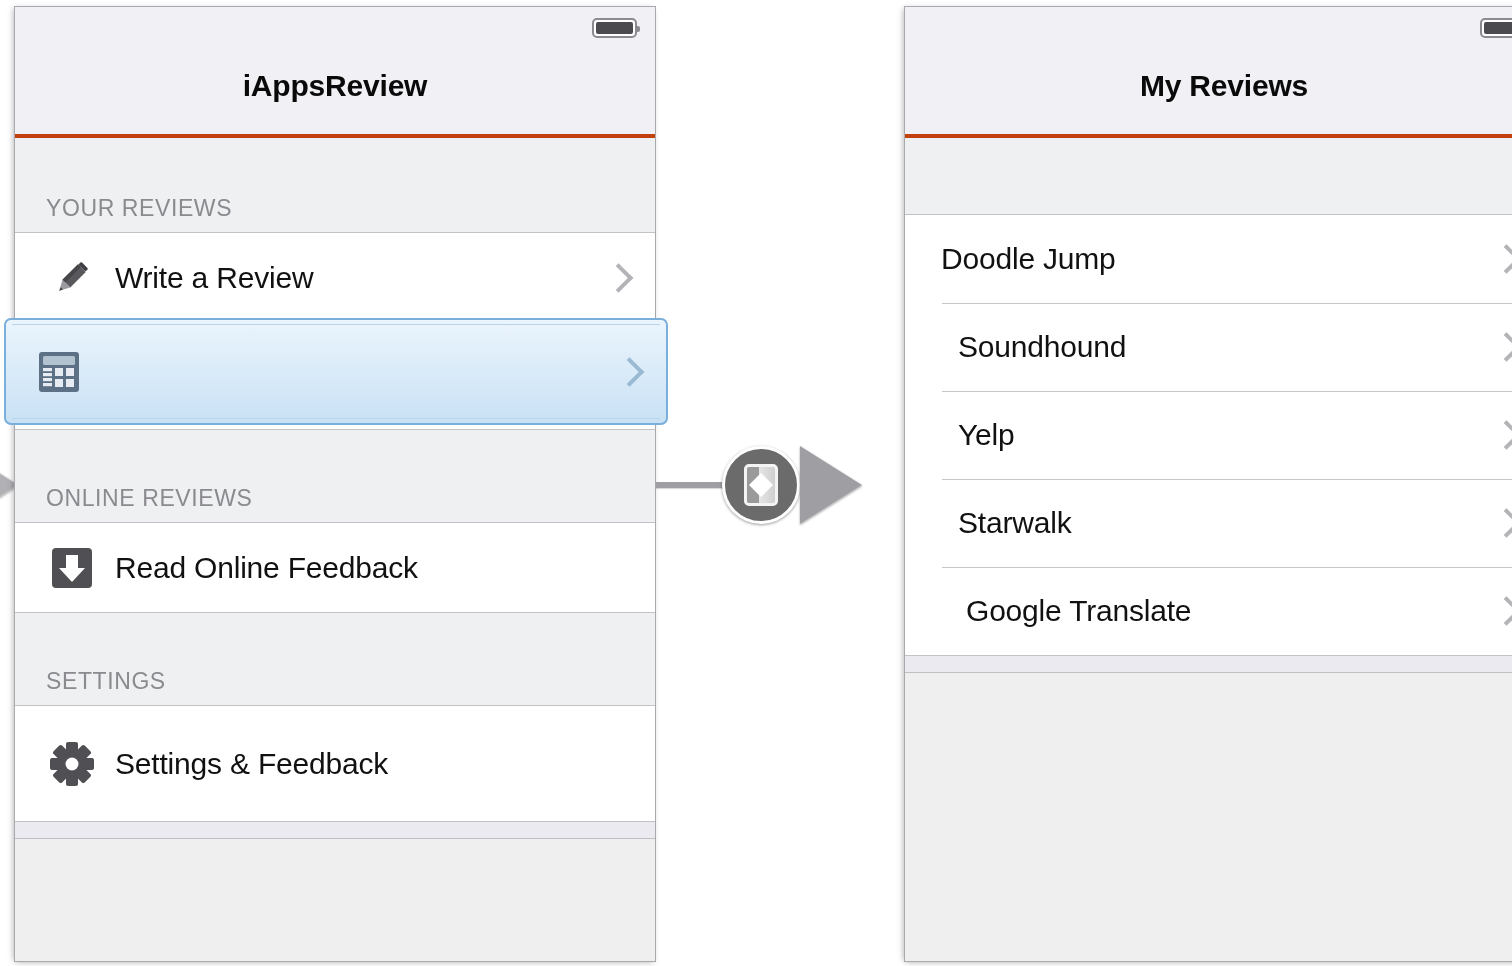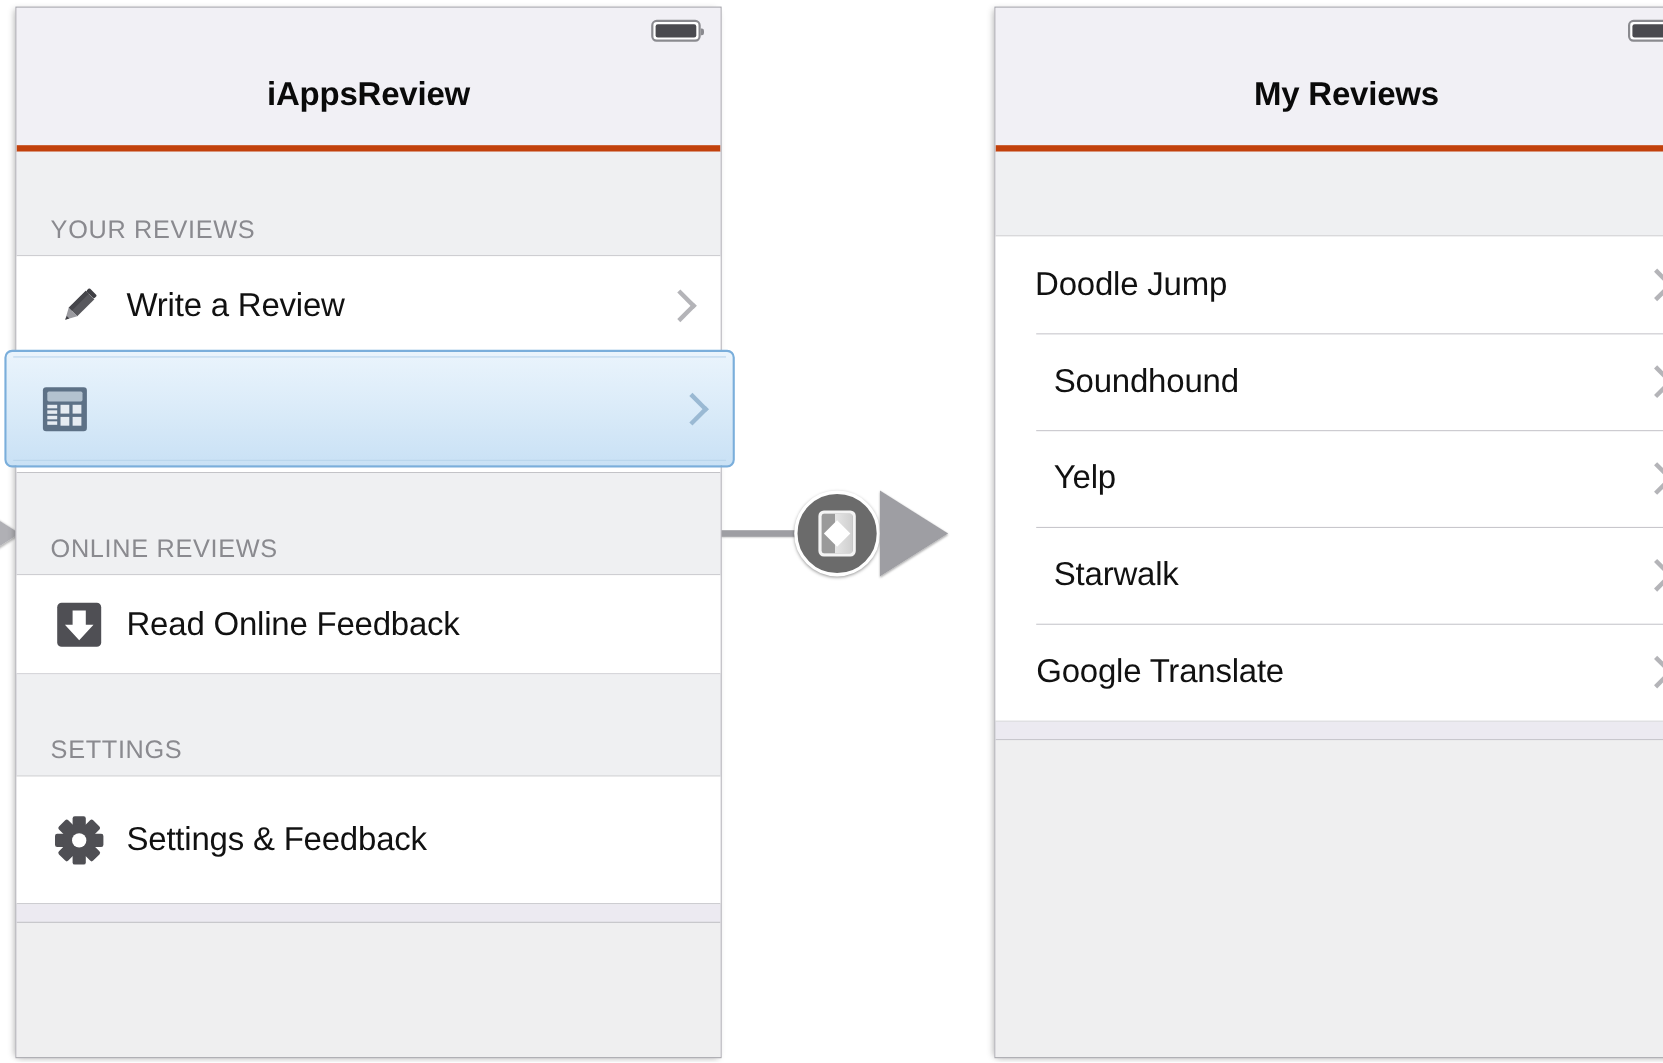--- a/index.html
+++ b/index.html
@@ -22,21 +22,21 @@
     overflow:hidden;
   }
   #scene-left{left:14px;top:6px;width:642px;height:956px;}
   #scene-right{left:904px;top:6px;width:640px;height:956px;}
 
   
   .navbar{
     position:relative;
     height:131px;
     background:#f1f0f5;
-    border-bottom:6px solid #c2410c;
+    border-bottom:4px solid #c2410c;
     box-sizing:border-box;
   }
   .statusbar{
     position:absolute;top:0;left:0;right:0;height:36px;
   }
   .battery{
     position:absolute;right:18px;top:11px;
     width:45px;height:20px;
     border:2px solid #8a8a8f;border-radius:5px;
     box-sizing:border-box;
@@ -330,21 +330,21 @@
         </div>
         <div class="row inset" style="height:88px">
           <span class="row-label" style="margin-left:36px">Yelp</span>
           <span class="chev"></span>
         </div>
         <div class="row inset" style="height:88px">
           <span class="row-label" style="margin-left:36px">Starwalk</span>
           <span class="chev"></span>
         </div>
         <div class="row inset" style="height:88px">
-          <span class="row-label" style="margin-left:20px">Google Translate</span>
+          <span class="row-label" style="margin-left:44px">Google Translate</span>
           <span class="chev"></span>
         </div>
       </div>
 
       <div class="footer-band"></div>
       <div class="blank-area" style="height:300px"></div>
     </div>
   </div>
 
 </div>

